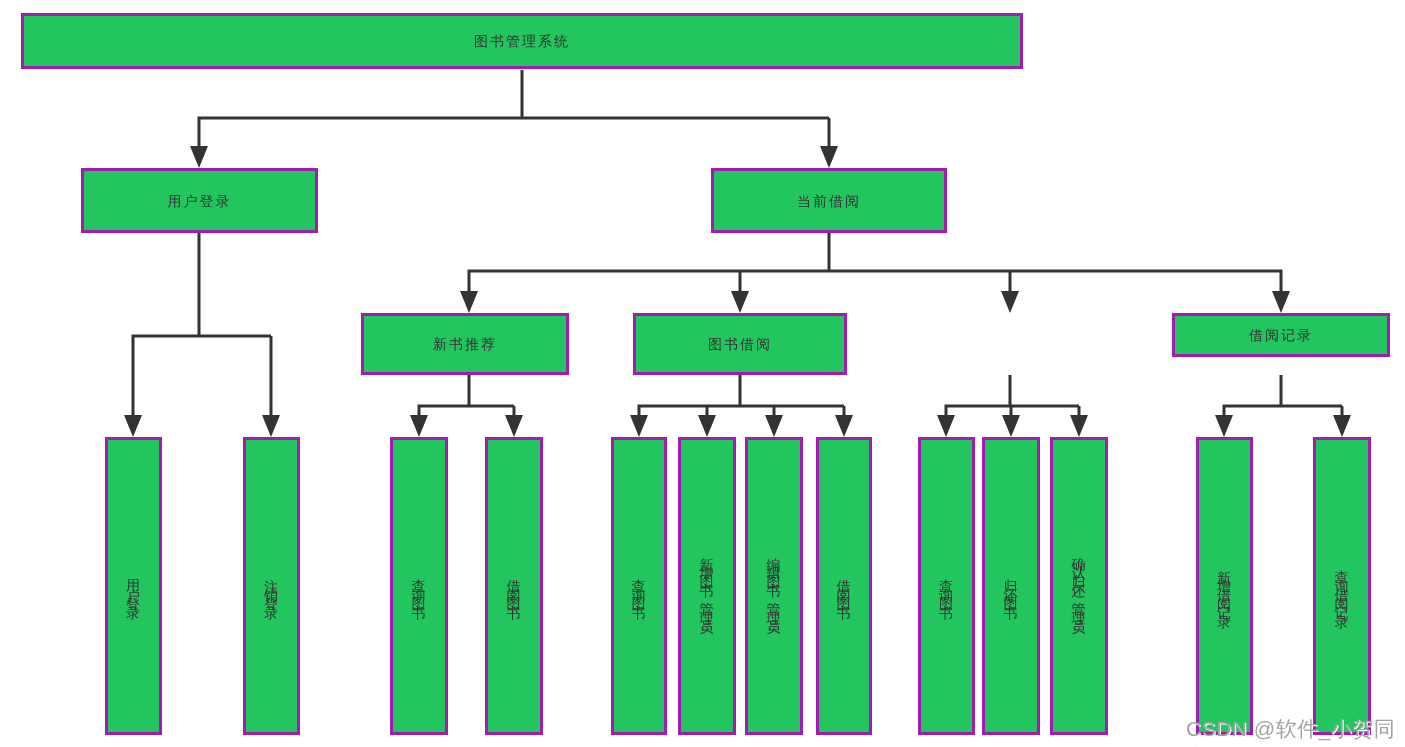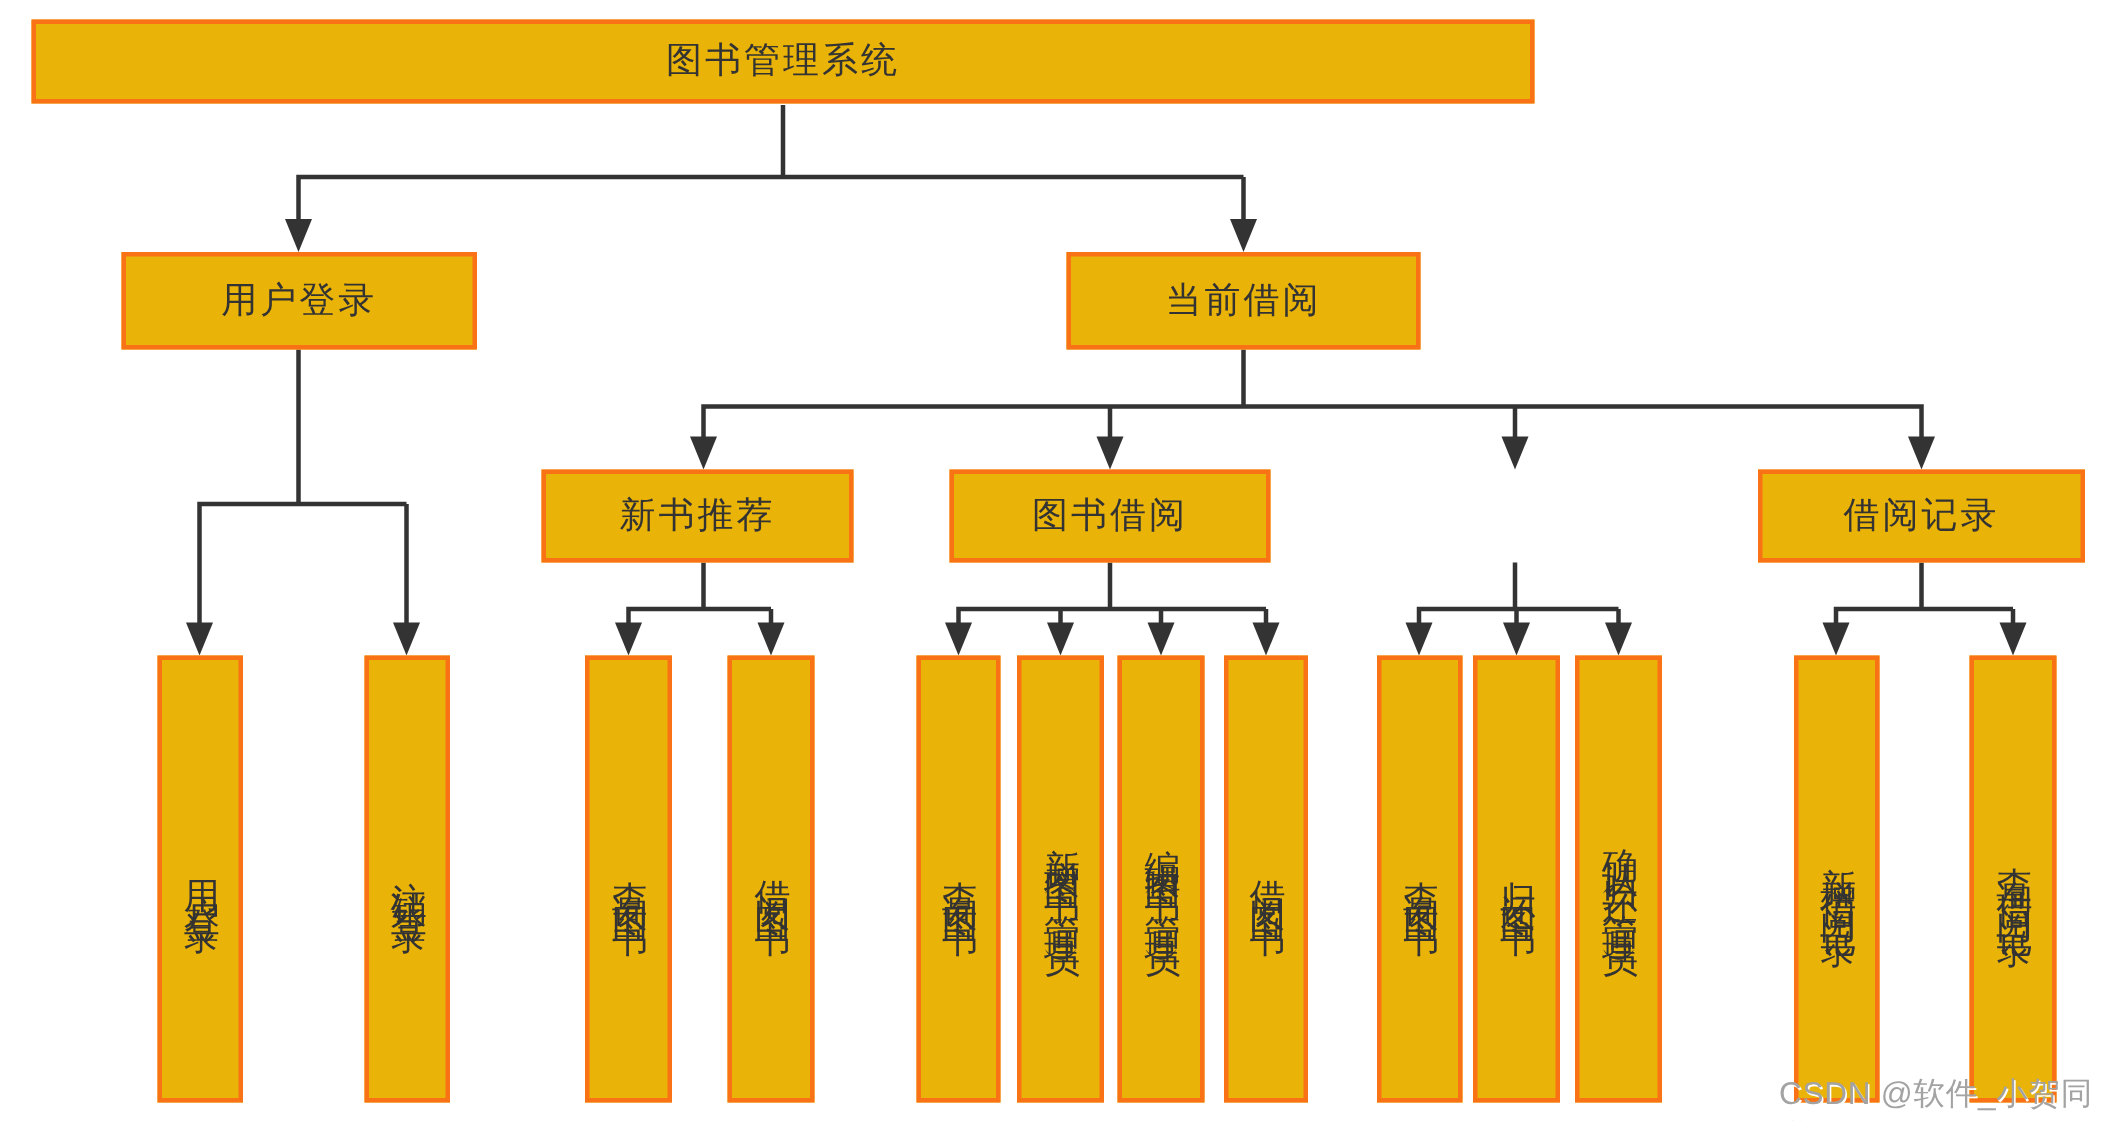--- a/index.html
+++ b/index.html
@@ -2,23 +2,23 @@
 <html><head>
 <meta charset="utf-8">
 <style>
   html,body{margin:0;padding:0;background:#fff;}
   .canvas{
     position:relative;width:1405px;height:747px;background:#ffffff;
     font-family:"Liberation Sans","DejaVu Sans",sans-serif;color:#333333;overflow:hidden;
   }
   .wires{position:absolute;left:0;top:0;width:1405px;height:747px;}
   .box{
-    position:absolute;box-sizing:border-box;border:3px solid #f97316;background:#eab308;
+    position:absolute;box-sizing:border-box;border:3px solid #a21caf;background:#22c55e;
     display:flex;align-items:center;justify-content:center;
-    font-size:24px;line-height:1;white-space:nowrap;
+    font-size:14px;line-height:1;white-space:nowrap;
   }
   .h{letter-spacing:2px;}
   .v{writing-mode:vertical-rl;text-orientation:mixed;letter-spacing:9px;}
   .watermark{
     position:absolute;left:1186px;top:715px;font-size:21px;letter-spacing:0.5px;
     color:#a3a3a3;text-shadow:1px 1px 0 #ffffff;z-index:5;
   }
 </style>
 </head>
 <body>
@@ -58,21 +58,21 @@
     </g>
   </svg>
 
   <div class="box h" style="left:21px;top:13px;width:1002px;height:56px;">图书管理系统</div>
 
   <div class="box h" style="left:81px;top:168px;width:237px;height:65px;">用户登录</div>
   <div class="box h" style="left:711px;top:168px;width:236px;height:65px;">当前借阅</div>
 
   <div class="box h" style="left:361px;top:313px;width:208px;height:62px;">新书推荐</div>
   <div class="box h" style="left:633px;top:313px;width:214px;height:62px;">图书借阅</div>
-  <div class="box h" style="left:1172px;top:313px;width:218px;height:62px;">借阅记录</div>
+  <div class="box h" style="left:1172px;top:313px;width:218px;height:44px;">借阅记录</div>
 
   <div class="box v" style="left:105px;top:437px;width:57px;height:298px;">用户登录</div>
   <div class="box v" style="left:243px;top:437px;width:57px;height:298px;">注销登录</div>
 
   <div class="box v" style="left:390px;top:437px;width:58px;height:298px;">查询图书</div>
   <div class="box v" style="left:485px;top:437px;width:58px;height:298px;">借阅图书</div>
 
   <div class="box v" style="left:611px;top:437px;width:56px;height:298px;">查询图书</div>
   <div class="box v" style="left:678px;top:437px;width:58px;height:298px;">新增图书（管理员）</div>
   <div class="box v" style="left:745px;top:437px;width:58px;height:298px;">编辑图书（管理员）</div>

